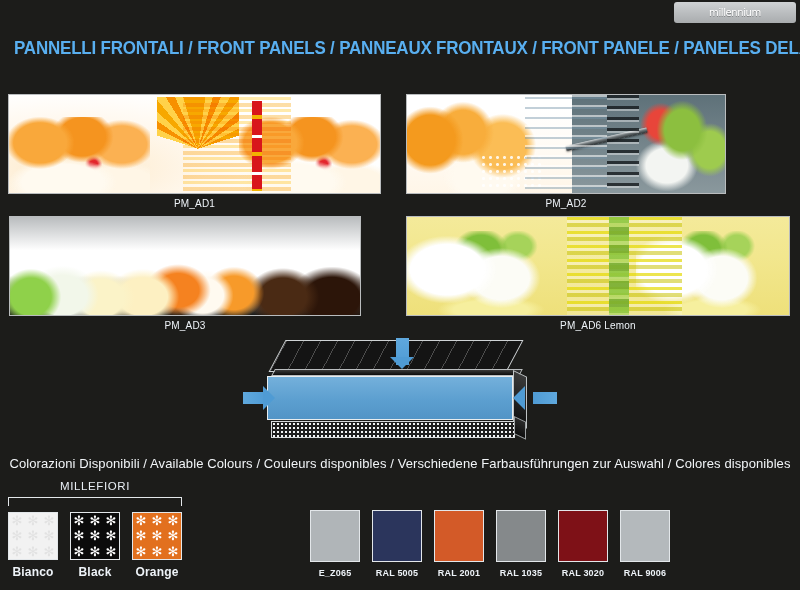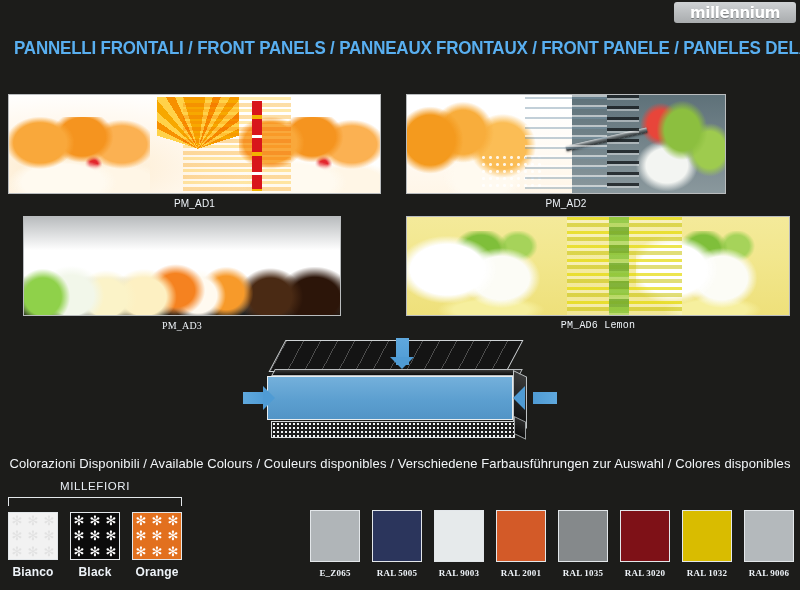--- a/index.html
+++ b/index.html
@@ -21,22 +21,22 @@
     width: 122px;
     height: 21px;
     background: linear-gradient(180deg,#cfd2d4 0%,#b9bcbe 55%,#a9acae 100%);
     border-radius: 3px;
     display: flex;
     align-items: center;
     justify-content: center;
   }
   #logo-text {
     font-family: "DejaVu Sans", sans-serif;
-    font-size: 15px;
-    font-weight: bold;
+    font-size: 10px;
+    font-weight: normal;
     letter-spacing: -0.4px;
     color: #ffffff;
     text-shadow: 0 1px 0 rgba(0,0,0,.30);
   }
 
   
   #page-title {
     position: absolute;
     top: 38px;
     left: 14px;
@@ -63,22 +63,22 @@
   .panel-caption {
     text-align: center;
     color: #eef3f8;
     font-size: 10px;
     margin-top: 4px;
     letter-spacing: .2px;
   }
 
   #panel-1 { left: 8px;   top: 94px;  width: 373px; }
   #panel-2 { left: 406px; top: 94px;  width: 320px; }
-  #panel-3 { left: 23px;   top: 216px; width: 318px; font-family: Liberation Serif, serif; }
-  #panel-4 { left: 406px; top: 216px; width: 384px; font-family: Liberation Mono, monospace; }
+  #panel-3 { left: 9px;   top: 216px; width: 352px; }
+  #panel-4 { left: 406px; top: 216px; width: 384px; }
 
   .art { position: absolute; inset: 0; }
 
   
   .ad1-bg { background:
       radial-gradient(ellipse 60% 80% at 18% 75%, #fde9c8 0%, #fff8ee 60%, #ffffff 100%),
       #ffffff; }
   .ad1-sun {
     position:absolute; left:40%; top:2%; width:22%; height:70%;
     background:
@@ -300,21 +300,21 @@
     align-items:center; justify-items:center;
     font-size:13px; line-height:1;
   }
   .mf-label {
     text-align:center; color:#eef3f8; font-size:12px; font-weight:bold;
     margin-top:5px; letter-spacing:.2px;
   }
 
   
   #ral-group { position:absolute; left:310px; top:510px; display:flex; gap:12px; }
-  .ral-sw { width:50px;font-family:Liberation Serif, serif; }
+  .ral-sw { width:50px; }
   .ral-chip { width:50px; height:52px; border:1.5px solid #e3e7ea; }
   .ral-label {
     text-align:center; color:#eef3f8; font-size:9px; font-weight:bold;
     margin-top:6px; letter-spacing:.2px; white-space:nowrap;
   }
 </style>
 </head>
 <body>
 
 <div id="logo-box">
@@ -443,36 +443,28 @@
 <div id="ral-group">
   <div class="ral-sw">
     <div class="ral-chip" style="background: rgb(176, 181, 184);"></div>
     <div class="ral-label">E_Z065</div>
   </div>
   <div class="ral-sw">
     <div class="ral-chip" style="background: rgb(43, 53, 92);"></div>
     <div class="ral-label">RAL 5005</div>
   </div>
   <div class="ral-sw">
-    <div class="ral-chip" style="background: rgb(230, 234, 235);"></div>
-    <div class="ral-label">RAL 9003</div>
-  </div>
-  <div class="ral-sw">
     <div class="ral-chip" style="background: rgb(211, 90, 40);"></div>
     <div class="ral-label">RAL 2001</div>
   </div>
   <div class="ral-sw">
     <div class="ral-chip" style="background: rgb(133, 137, 139);"></div>
     <div class="ral-label">RAL 1035</div>
   </div>
   <div class="ral-sw">
     <div class="ral-chip" style="background: rgb(126, 17, 23);"></div>
     <div class="ral-label">RAL 3020</div>
   </div>
   <div class="ral-sw">
-    <div class="ral-chip" style="background: rgb(217, 188, 0);"></div>
-    <div class="ral-label">RAL 1032</div>
-  </div>
-  <div class="ral-sw">
     <div class="ral-chip" style="background: rgb(180, 185, 188);"></div>
     <div class="ral-label">RAL 9006</div>
   </div>
 </div>
 
 </body></html>

